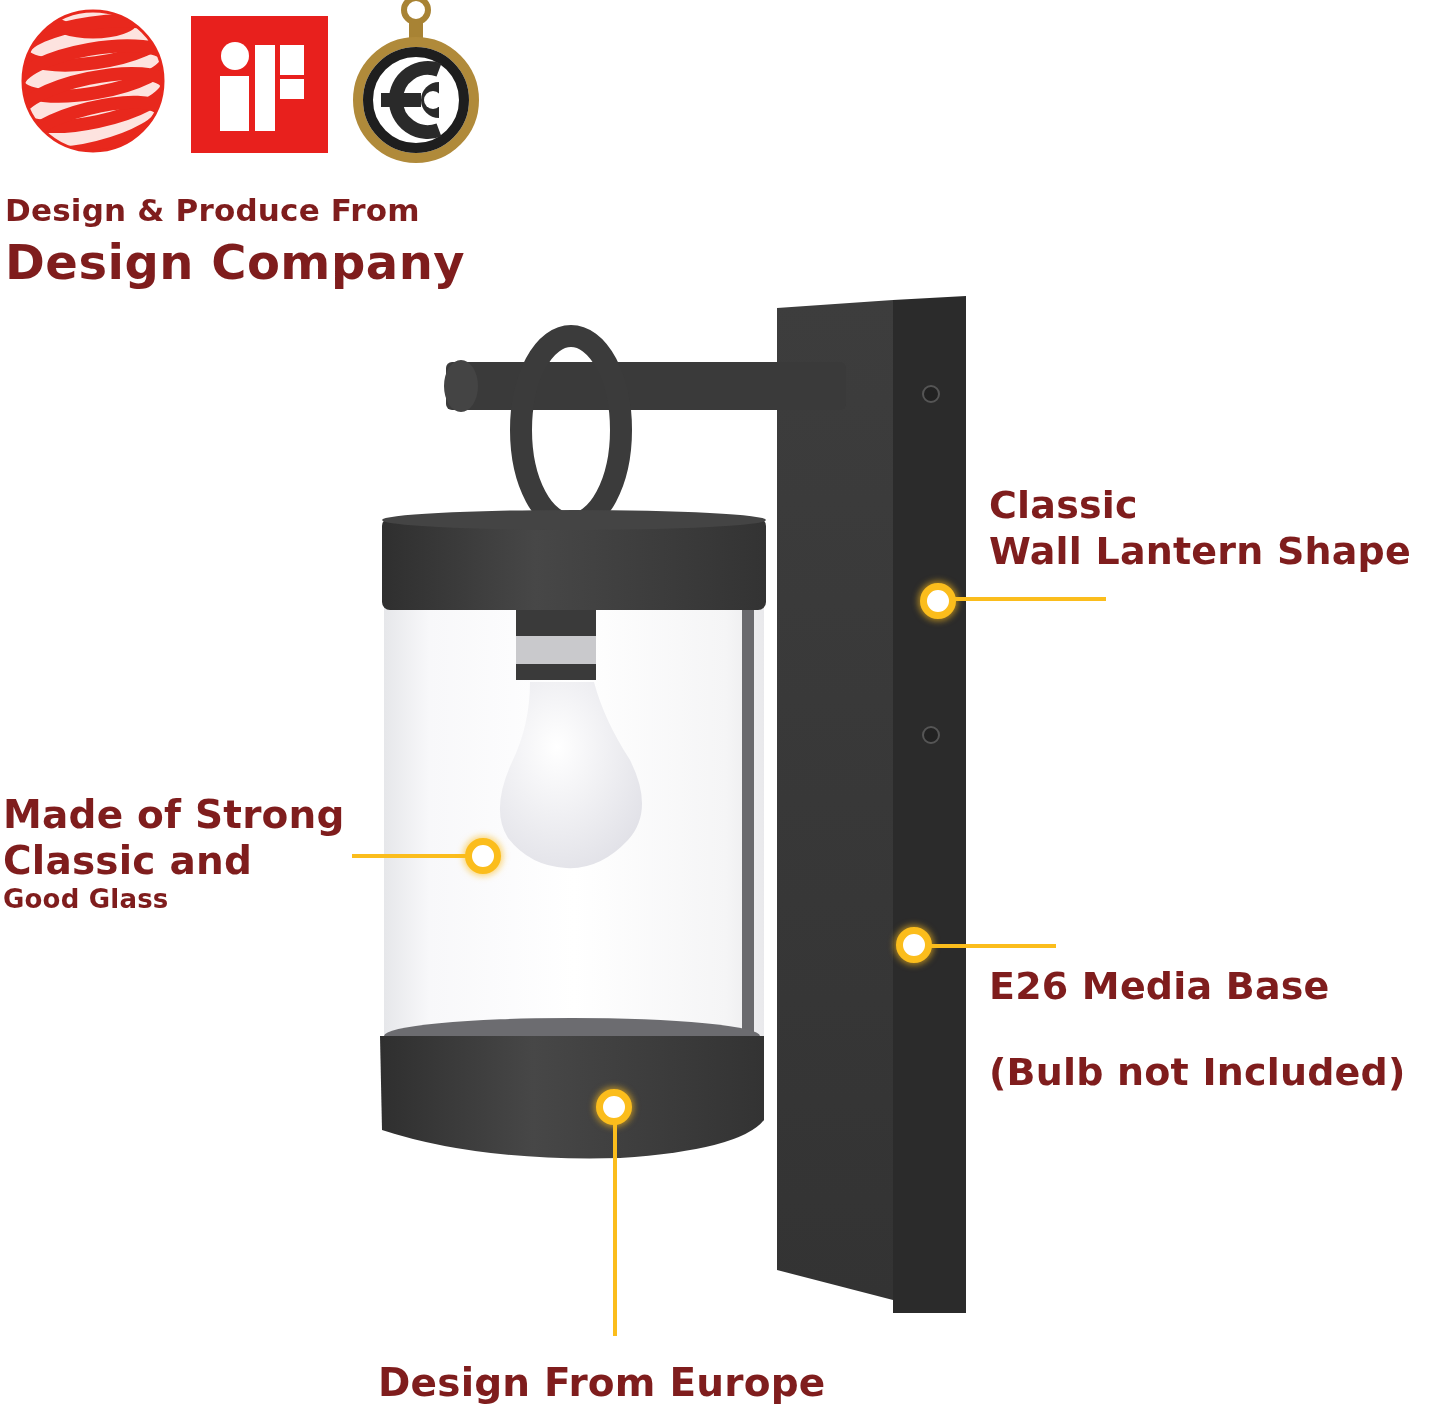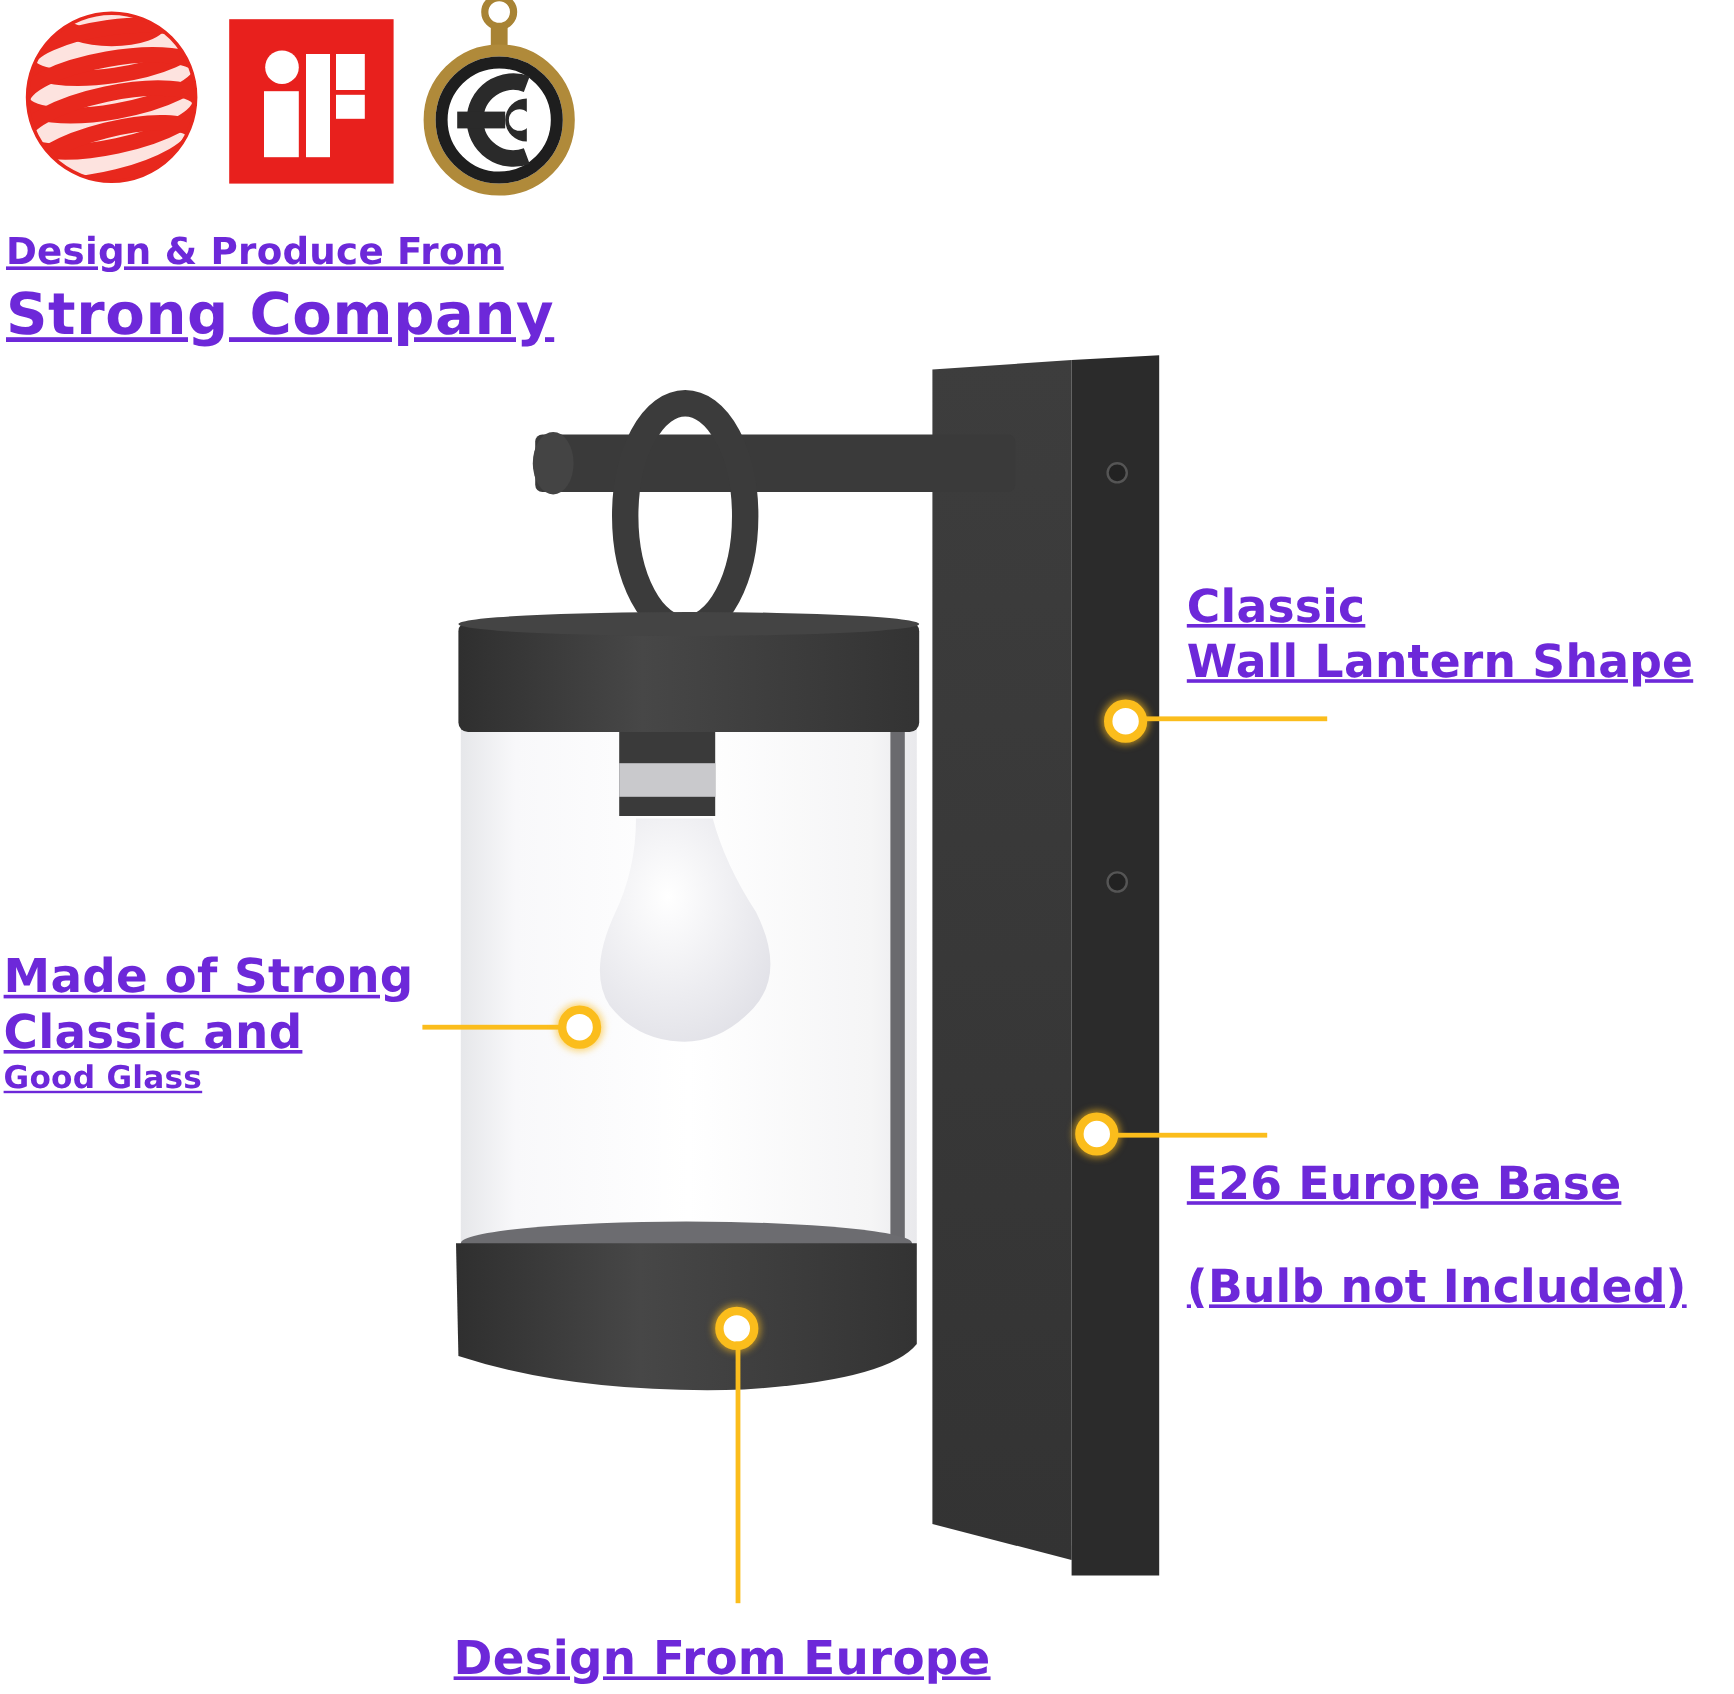--- a/index.html
+++ b/index.html
@@ -1,19 +1,19 @@
 <!DOCTYPE html>
 <html><head>
 <meta charset="utf-8">
 <style>
   html, body { margin: 0; padding: 0; background: #ffffff; }
   body { width: 1445px; height: 1412px; position: relative; overflow: hidden;
          font-family: "DejaVu Sans", "Liberation Sans", sans-serif; }
   .abs { position: absolute; }
-  .label { font-family: "DejaVu Sans", sans-serif; font-weight: bold; color: #6d28d9; line-height: 1.12; letter-spacing: 0.2px; text-decoration: underline; }
+  .label { font-family: "DejaVu Sans", sans-serif; font-weight: bold; color: #7f1d1d; line-height: 1.12; letter-spacing: 0.2px; }
   .callout-dot { position: absolute; width: 22px; height: 22px; border-radius: 50%;
                  background: #ffffff; border: 7px solid #fbbd1c; box-shadow: 0 0 6px 2px rgba(251,189,28,0.6); }
   .callout-line { position: absolute; background: #fbbd1c; }
   svg { display: block; }
 </style>
 </head>
 <body>
 
 <div class="abs" style="left:18px;top:0;width:470px;height:170px;">
 
@@ -55,21 +55,21 @@
       <circle cx="65" cy="100" r="42" fill="#ffffff"></circle>
       <path d="M88 70 A32 32 0 1 0 88 130" fill="none" stroke="#2a2a2a" stroke-width="14"></path>
       <rect x="30" y="93" width="40" height="14" fill="#2a2a2a"></rect>
       <path d="M88 82 L88 118 A18 18 0 0 1 88 82 Z" fill="#2a2a2a"></path>
       <circle cx="82" cy="100" r="9" fill="#ffffff"></circle>
     </svg>
   </div>
 </div>
 
 <div class="abs label" style="left:5px;top:193px;font-size:31px;">Design &amp; Produce From</div>
-<div class="abs label" style="left:5px;top:236px;font-size:48px;letter-spacing:0.5px;">Strong Company</div>
+<div class="abs label" style="left:5px;top:236px;font-size:48px;letter-spacing:0.5px;">Design Company</div>
 
 <div class="abs" style="left:0;top:0;width:1445px;height:1412px;">
   <svg width="1445" height="1412" viewBox="0 0 1445 1412">
     <defs>
       <linearGradient id="glassG" x1="0" x2="1">
         <stop offset="0" stop-color="#e6e7ea"></stop>
         <stop offset="0.12" stop-color="#f8f8fa"></stop>
         <stop offset="0.5" stop-color="#ffffff"></stop>
         <stop offset="0.9" stop-color="#f5f5f6"></stop>
         <stop offset="1" stop-color="#e9e9ec"></stop>
@@ -122,18 +122,18 @@
 <div class="callout-dot" style="left:920px;top:583px;"></div>
 
 <div class="abs label" style="left:3px;top:793px;font-size:39px;text-align:right;">Made of Strong</div>
 <div class="abs label" style="left:3px;top:839px;font-size:39px;">Classic and</div>
 <div class="abs label" style="left:3px;top:885px;font-size:26px;">Good Glass</div>
 <div class="callout-line" style="left:352px;top:854px;width:120px;height:4px;"></div>
 <div class="callout-dot" style="left:465px;top:838px;"></div>
 
 <div class="callout-dot" style="left:896px;top:927px;"></div>
 <div class="callout-line" style="left:930px;top:944px;width:126px;height:4px;"></div>
-<div class="abs label" style="left:989px;top:965px;font-size:38px;">E26 Europe Base</div>
+<div class="abs label" style="left:989px;top:965px;font-size:38px;">E26 Media Base</div>
 <div class="abs label" style="left:989px;top:1011px;font-size:38px;margin-top:40px;">(Bulb not Included)</div>
 
 <div class="callout-dot" style="left:596px;top:1089px;"></div>
 <div class="callout-line" style="left:613px;top:1118px;width:4px;height:218px;"></div>
 <div class="abs label" style="left:378px;top:1361px;font-size:39px;">Design From Europe</div>
 
 </body></html>

